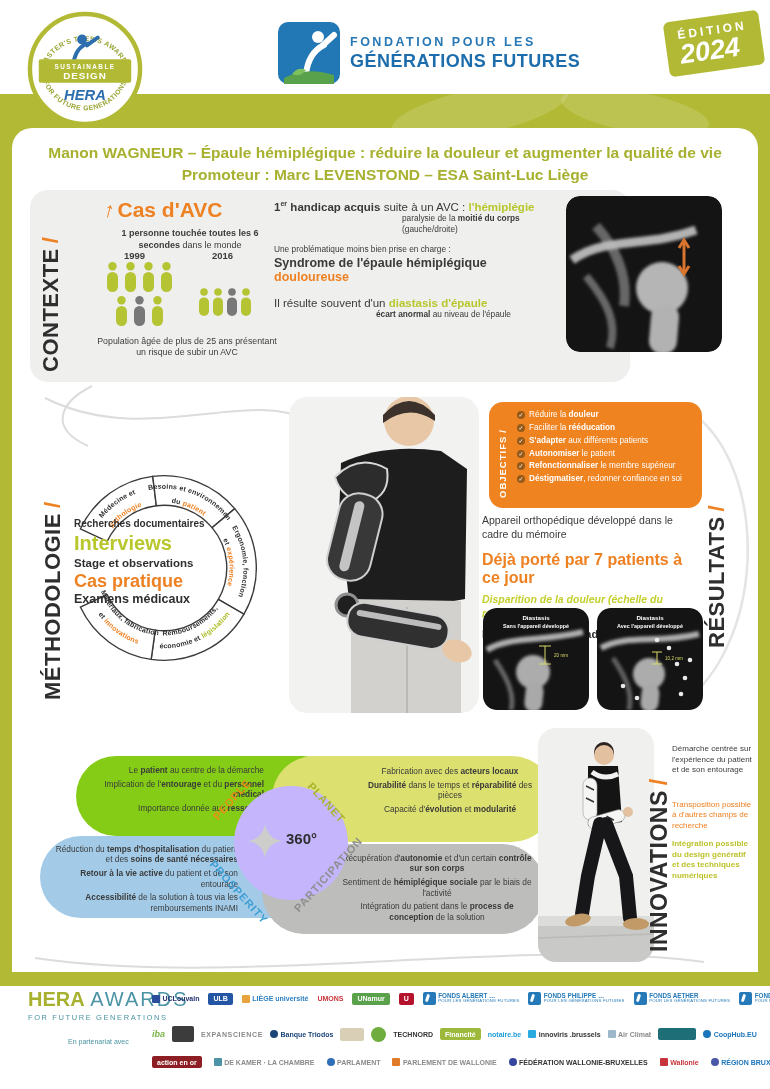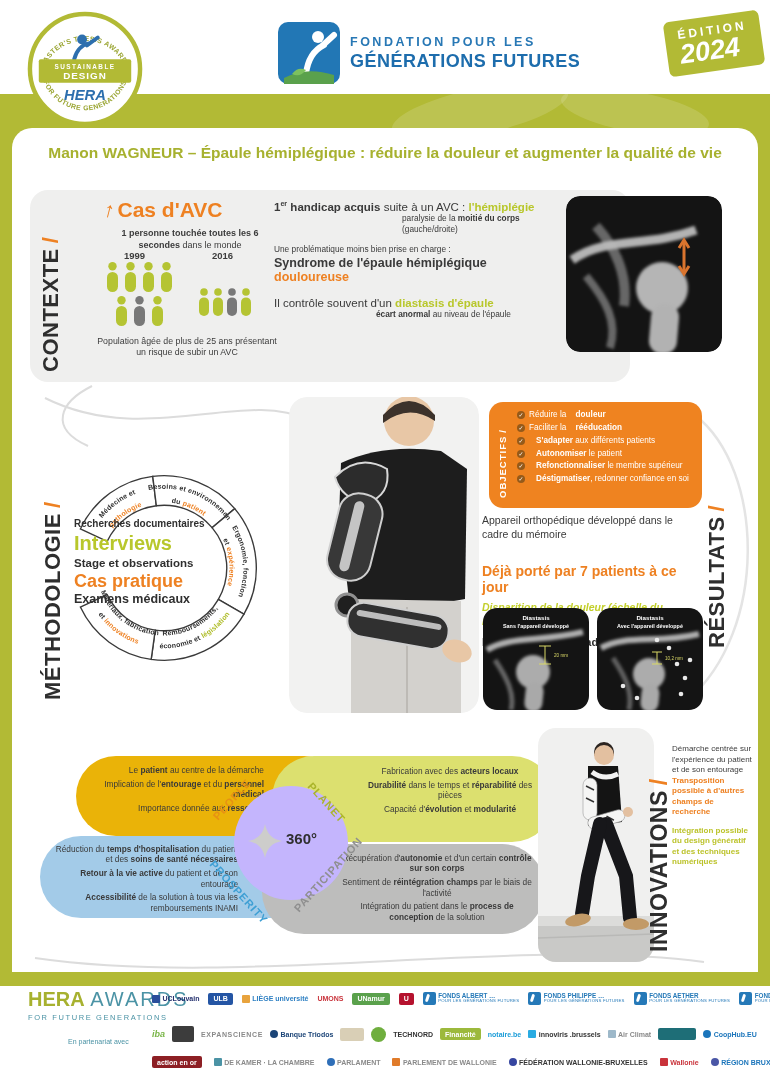--- a/index.html
+++ b/index.html
@@ -25,21 +25,21 @@
   #title .t1,#title .t2{font-size:15.5px;font-weight:700;color:#a7b12f;line-height:1.45;}
   
   .vlabel{position:absolute;transform-origin:0 0;transform:rotate(-90deg);white-space:nowrap;
           font-weight:800;font-size:22px;letter-spacing:.5px;color:#2e2e2e;z-index:6;}
   .vlabel .sl{color:#ee8122;margin-left:5px;}
   
   .seg-b{font-weight:800;}
   .seg-s{font-weight:800;font-size:.62em;vertical-align:super;}
   .seg-o{font-weight:800;color:#ee8122;}
   .seg-g{font-weight:800;color:#b8c72b;}
-  .seg-w{font-weight:800;margin-left:7px;}
+  .seg-w{font-weight:800;}
   
   #ctx-card{position:absolute;left:30px;top:190px;width:600px;height:192px;background:#efefee;border-radius:18px;z-index:2;}
   #avc-title{position:absolute;left:104px;top:198px;font-size:21px;font-weight:800;color:#ee8122;z-index:3;}
   #avc-title .ar{display:inline-block;transform:rotate(14deg);margin-right:3px;}
   #avc-sub{position:absolute;left:100px;top:228px;width:180px;font-size:9px;text-align:center;color:#3c3c3c;line-height:1.3;z-index:3;}
   .yr{position:absolute;font-size:9.5px;font-weight:800;color:#3c3c3c;z-index:3;}
   #avc-caption{position:absolute;left:92px;top:336px;width:190px;font-size:8.8px;text-align:center;color:#3c3c3c;line-height:1.3;z-index:3;}
   #ctx-right{position:absolute;left:274px;top:200px;width:286px;z-index:3;font-size:11.5px;color:#3a3a3a;}
   #ctx-right .note{font-size:8.3px;line-height:1.3;color:#3a3a3a;}
   #ctx-right .intro{font-size:8.3px;margin-top:10px;}
@@ -61,45 +61,45 @@
   .photocard{border-radius:18px;overflow:hidden;z-index:2;}
   
   #obj-box{position:absolute;left:489px;top:402px;width:213px;height:106px;background:#ef8320;border-radius:14px;z-index:2;}
   #obj-items{position:absolute;left:28px;top:8px;width:180px;}
   .obj-it{display:flex;align-items:flex-start;margin-bottom:2.6px;color:#fff;font-size:8.2px;line-height:1.25;}
   .obj-it .chk{flex:0 0 8px;height:8px;border-radius:50%;background:rgba(40,40,20,.45);color:#fff;font-size:6px;
                line-height:8px;text-align:center;margin:1px 4px 0 0;}
   
   #res-col{position:absolute;left:482px;top:514px;width:220px;z-index:2;}
   #res-col .r1{font-size:10.5px;color:#3a3a3a;line-height:1.3;}
-  #res-col .r2{font-size:14px;font-weight:800;color:#ee8122;margin-top:22px;}
+  #res-col .r2{font-size:16px;font-weight:800;color:#ee8122;margin-top:10px;}
   #res-col .r3{font-size:10.5px;font-weight:800;color:#c3cf2b;margin-top:6px;line-height:1.3;font-style:italic;}
   #res-col .r4{font-size:11px;font-weight:800;color:#2f2f2f;margin-top:7px;}
   
   .blob{position:absolute;z-index:1;font-size:8.3px;color:#3a3a3a;line-height:1.25;}
   .blob .wit{margin-bottom:3.5px;}
-  #blob-people{left:76px;top:756px;width:268px;height:80px;background:#eab308;border-radius:42px;
+  #blob-people{left:76px;top:756px;width:268px;height:80px;background:#84cc16;border-radius:42px;
                padding:9px 80px 0 14px;box-sizing:border-box;text-align:right;}
   #blob-planet{left:272px;top:756px;width:282px;height:86px;background:#dce06f;border-radius:42px;
                padding:10px 14px 0 88px;box-sizing:border-box;text-align:center;}
   #blob-prosperity{left:40px;top:836px;width:272px;height:82px;background:#a3cbe8;border-radius:42px;
                padding:8px 74px 0 12px;box-sizing:border-box;text-align:right;}
   #blob-participation{left:262px;top:844px;width:282px;height:90px;background:#bdbdbc;border-radius:42px;
                padding:9px 12px 0 80px;box-sizing:border-box;text-align:center;}
   #wheel-circle{position:absolute;left:234px;top:786px;width:114px;height:114px;border-radius:50%;background:#c4b5fd;z-index:2;}
   #wheel-circle .deg{position:absolute;left:52px;top:44px;font-size:15px;font-weight:800;color:#2f2f2f;}
   .qlabel{position:absolute;z-index:3;font-size:11px;font-weight:800;letter-spacing:1px;transform-origin:0 50%;white-space:nowrap;}
   #q-people{left:215px;top:812px;color:#e79114;transform:rotate(-48deg);}
   #q-planet{left:310px;top:778px;color:#aab42a;transform:rotate(48deg);}
   #q-prosperity{left:212px;top:856px;color:#3e9fd4;transform:rotate(48deg);}
   #q-participation{left:296px;top:904px;color:#8f8f8f;transform:rotate(-48deg);}
   
   #inn-col{position:absolute;left:672px;top:744px;width:82px;z-index:2;font-size:8px;line-height:1.32;}
   #inn-col .i1{color:#3c3c3c;}
-  #inn-col .i2{color:#ee8122;font-weight:700;margin-top:0;}
+  #inn-col .i2{color:#ee8122;font-weight:400;margin-top:24px;}
   #inn-col .i3{color:#bcc32b;font-weight:800;margin-top:8px;}
   
   #brand{position:absolute;left:28px;top:988px;z-index:3;}
   #brand .b1{font-size:20px;}
   #brand .b1 .hera{color:#a7b12f;font-weight:800;}
   #brand .b1 .awd{color:#4b93a5;font-weight:400;letter-spacing:2px;}
   #brand .b2{font-size:7.5px;color:#4b93a5;letter-spacing:1.6px;margin-top:2px;}
   #brand .partner{font-size:7px;color:#4b93a5;margin:16px 0 0 40px;}
   .lrow{position:absolute;left:152px;width:612px;display:flex;align-items:center;z-index:3;}
   #lrow1{top:992px;gap:9px;} #lrow2{top:1026px;gap:7px;} #lrow3{top:1056px;gap:12px;}
@@ -166,20 +166,21 @@
   </div>
 </div>
 
 <div id="edition">
   <div class="e1">ÉDITION</div>
   <div class="e2">2024</div>
 </div>
 
 <div id="title">
   <div class="t1">Manon WAGNEUR – Épaule hémiplégique : réduire la douleur et augmenter la qualité de vie</div>
+  <div class="t2">Promoteur : Marc LEVENSTOND – ESA Saint-Luc Liège</div>
 </div>
 
 <div id="ctx-card"></div>
 <div class="vlabel" style="left:38px;top:372px;">
   <span>CONTEXTE</span><span class="sl">/</span>
 </div>
 
 <div id="avc-title">
   <span class="ar">↑</span><span>Cas d'AVC</span>
 </div>
@@ -221,21 +222,21 @@
       <rect x="29" y="9.4" width="10" height="18.5" rx="5"></rect>
   </g>
 </svg>
 <div id="avc-caption">Population âgée de plus de 25 ans présentant un risque de subir un AVC</div>
 
 <div id="ctx-right">
   <div class="p1"><span class="seg-b">1</span><span class="seg-s">er</span><span class="seg-b"> handicap acquis</span><span> suite à un AVC : </span><span class="seg-g">l'hémiplégie</span></div>
   <div class="note" style="margin-left:128px;width:152px;"><span>paralysie de la </span><span class="seg-b">moitié du corps</span><span> (gauche/droite)</span></div>
   <div class="intro">Une problématique moins bien prise en charge :</div>
   <div class="syn"><span class="seg-b">Syndrome de l'épaule hémiplégique </span><span class="seg-o">douloureuse</span></div>
-  <div class="p3"><span>Il contrôle souvent d'un </span><span class="seg-g">diastasis d'épaule</span></div>
+  <div class="p3"><span>Il résulte souvent d'un </span><span class="seg-g">diastasis d'épaule</span></div>
   <div class="note" style="margin-left:102px;width:150px;"><span class="seg-b">écart anormal</span><span> au niveau de l'épaule</span></div>
 </div>
 
 <svg class="abs xray" style="left:566px;top:196px;" width="156" height="156" viewBox="0 0 156 156">
   <rect width="156" height="156" rx="14" fill="#141414"></rect>
   <defs>
       <filter id="bl1">
         <feGaussianBlur stdDeviation="1.8"></feGaussianBlur>
       </filter>
     </defs>
@@ -420,21 +421,21 @@
   <div class="wit"><span class="seg-b">Durabilité</span><span> dans le temps et </span><span class="seg-b">réparabilité</span><span> des pièces</span></div>
   <div class="wit"><span>Capacité d'</span><span class="seg-b">évolution</span><span> et </span><span class="seg-b">modularité</span></div>
 </div>
 <div class="blob" id="blob-prosperity">
   <div class="wit"><span>Réduction du </span><span class="seg-b">temps d'hospitalisation</span><span> du patient et des </span><span class="seg-b">soins de santé nécessaires</span></div>
   <div class="wit"><span class="seg-b">Retour à la vie active</span><span> du patient et de son entourage</span></div>
   <div class="wit"><span class="seg-b">Accessibilité</span><span> de la solution à tous via les remboursements INAMI</span></div>
 </div>
 <div class="blob" id="blob-participation">
   <div class="wit"><span>Récupération d'</span><span class="seg-b">autonomie</span><span> et d'un certain </span><span class="seg-b">contrôle sur son corps</span></div>
-  <div class="wit"><span>Sentiment de </span><span class="seg-b">réintégration champs</span><span> par le biais de l'activité</span></div>
+  <div class="wit"><span>Sentiment de </span><span class="seg-b">hémiplégique sociale</span><span> par le biais de l'activité</span></div>
   <div class="wit"><span>Intégration du patient dans le </span><span class="seg-b">process de conception</span><span> de la solution</span></div>
 </div>
 
 <div id="wheel-circle">
   <svg class="abs" style="left:14px;top:38px;" width="34" height="34" viewBox="0 0 34 34">
     <path d="M17,0 C19,10 24,15 34,17 C24,19 19,24 17,34 C15,24 10,19 0,17 C10,15 15,10 17,0 Z" fill="#cdcdcb"></path>
   </svg>
   <span class="deg">360°</span>
 </div>
 <div class="qlabel" id="q-people">PEOPLE</div>

